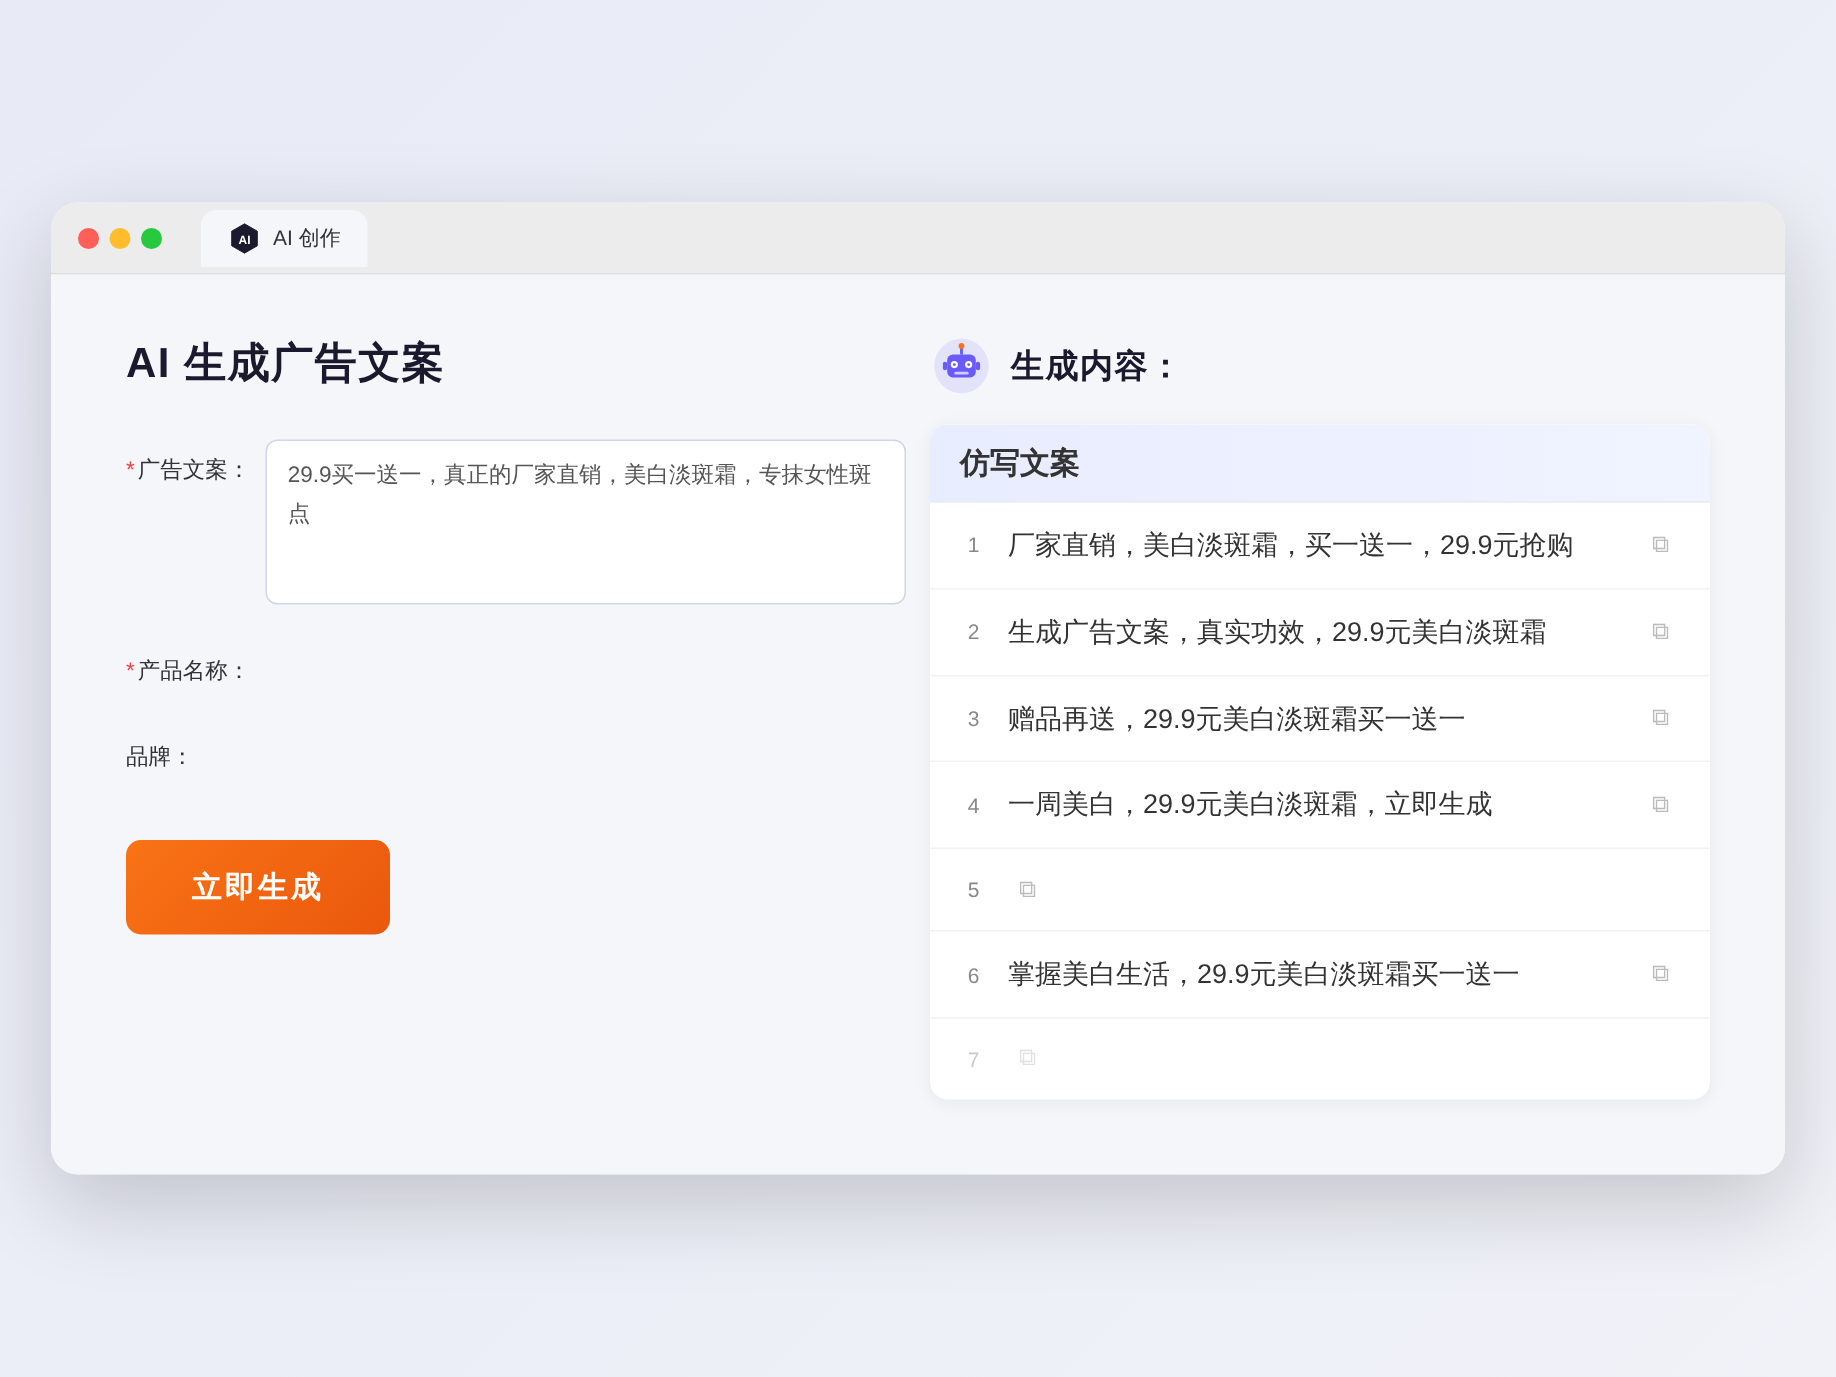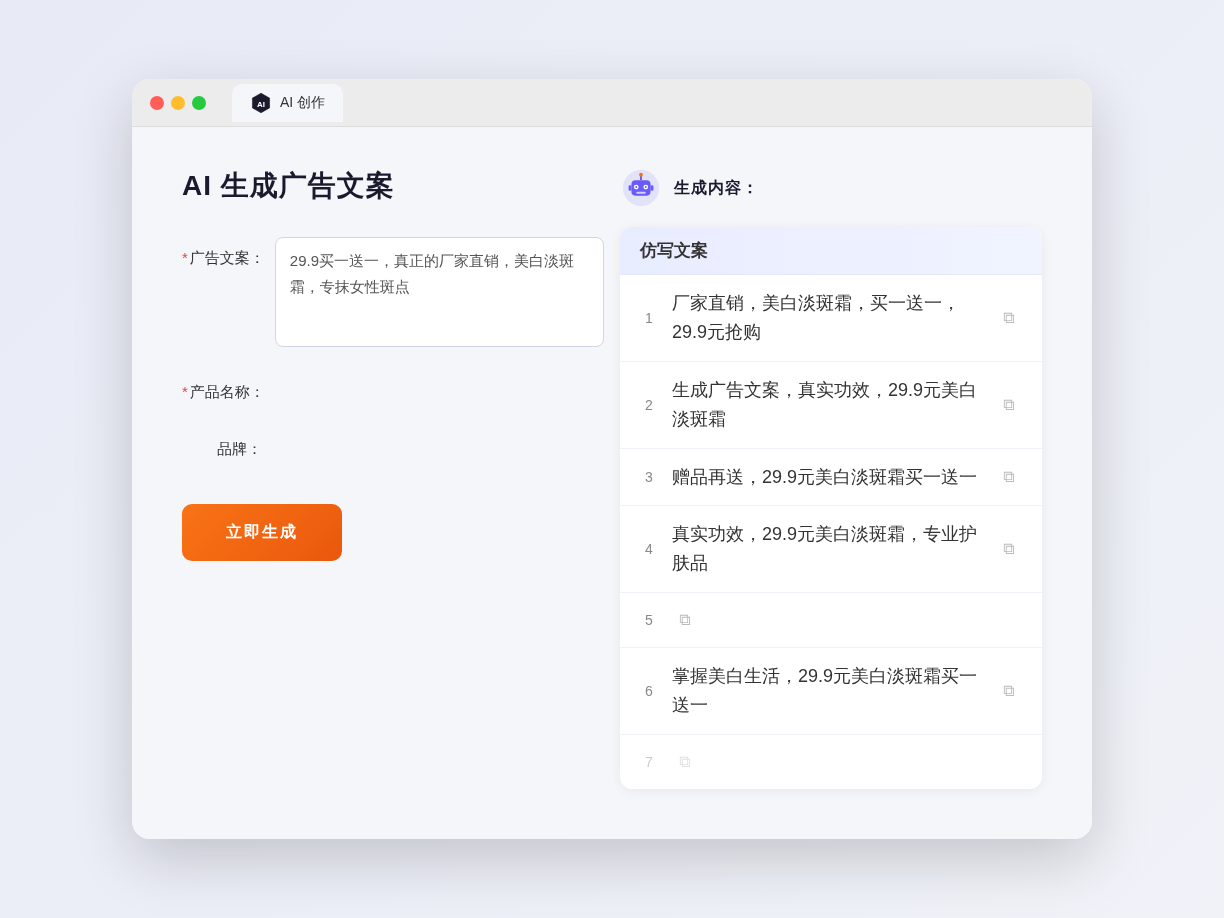--- a/index.html
+++ b/index.html
@@ -5,21 +5,21 @@
     * { box-sizing: border-box; margin: 0; padding: 0; }
     body {
       background: linear-gradient(135deg, #e8eaf6 0%, #f0f2f8 100%);
       min-height: 918px;
       display: flex;
       align-items: center;
       justify-content: center;
       font-family: 'PingFang SC', 'Microsoft YaHei', sans-serif;
     }
     .browser-window {
-      width: 960px;
+      width: 1156px;
       background: #f5f6fa;
       border-radius: 18px;
       box-shadow: 0 20px 60px rgba(0,0,0,0.18);
       overflow: hidden;
     }
     .browser-titlebar {
       background: #ececec;
       height: 48px;
       display: flex;
       align-items: center;
@@ -76,21 +76,21 @@
       display: flex;
       align-items: flex-start;
       margin-bottom: 24px;
       gap: 10px;
     }
     .form-label {
       font-size: 15px;
       color: #333;
       white-space: nowrap;
       min-width: 80px;
-      text-align: right;
+      text-align: left;
       padding-top: 10px;
       line-height: 1.5;
     }
     .required-star {
       color: #e84343;
       margin-right: 2px;
     }
     .form-input {
       flex: 1;
       border: 1.5px solid #d0d5e8;
@@ -105,56 +105,56 @@
     }
     textarea.form-input {
       height: 110px;
       line-height: 1.7;
     }
     .generate-btn {
       background: linear-gradient(135deg, #f97316 0%, #ea580c 100%);
       color: #fff;
       border: none;
       border-radius: 10px;
-      font-size: 16px;
+      font-size: 20px;
       font-weight: 600;
       padding: 18px 44px;
       cursor: pointer;
       margin-top: 20px;
       letter-spacing: 2px;
       font-family: inherit;
     }
     
     .right-panel {}
     .right-header {
       display: flex;
       align-items: center;
       gap: 12px;
       margin-bottom: 18px;
     }
     .robot-icon {
       width: 42px;
       height: 42px;
     }
     .right-title {
-      font-size: 16px;
+      font-size: 22px;
       font-weight: 600;
       color: #1a1a2e;
       letter-spacing: 1px;
     }
     .results-panel {
       background: #fff;
       border-radius: 12px;
       overflow: hidden;
       box-shadow: 0 2px 12px rgba(0,0,0,0.06);
     }
     .results-header {
       background: linear-gradient(90deg, #e8ecff 0%, #f0f4ff 100%);
       padding: 12px 20px;
-      font-size: 17px;
+      font-size: 20px;
       font-weight: 600;
       color: #333;
       border-bottom: 1px solid #e5e8f5;
     }
     .result-item {
       display: flex;
       align-items: center;
       padding: 14px 20px;
       border-bottom: 1px solid #f0f2f8;
       gap: 14px;
@@ -278,21 +278,21 @@
     <span class="result-text">生成广告文案，真实功效，29.9元美白淡斑霜</span>
     <span class="copy-btn" title="复制">⧉</span>
   </div>
             <div class="result-item">
     <span class="result-num">3</span>
     <span class="result-text">赠品再送，29.9元美白淡斑霜买一送一</span>
     <span class="copy-btn" title="复制">⧉</span>
   </div>
             <div class="result-item">
     <span class="result-num">4</span>
-    <span class="result-text">真实功效，29.9元美白淡斑霜，专业护肤品</span>
+    <span class="result-text">一周美白，29.9元美白淡斑霜，立即生成</span>
     <span class="copy-btn" title="复制">⧉</span>
   </div>
             <div class="result-item">
     <span class="result-num">5</span>
     <span class="copy-btn" title="复制">⧉</span>
   </div>
             <div class="result-item">
     <span class="result-num">6</span>
     <span class="result-text">掌握美白生活，29.9元美白淡斑霜买一送一</span>
     <span class="copy-btn" title="复制">⧉</span>

